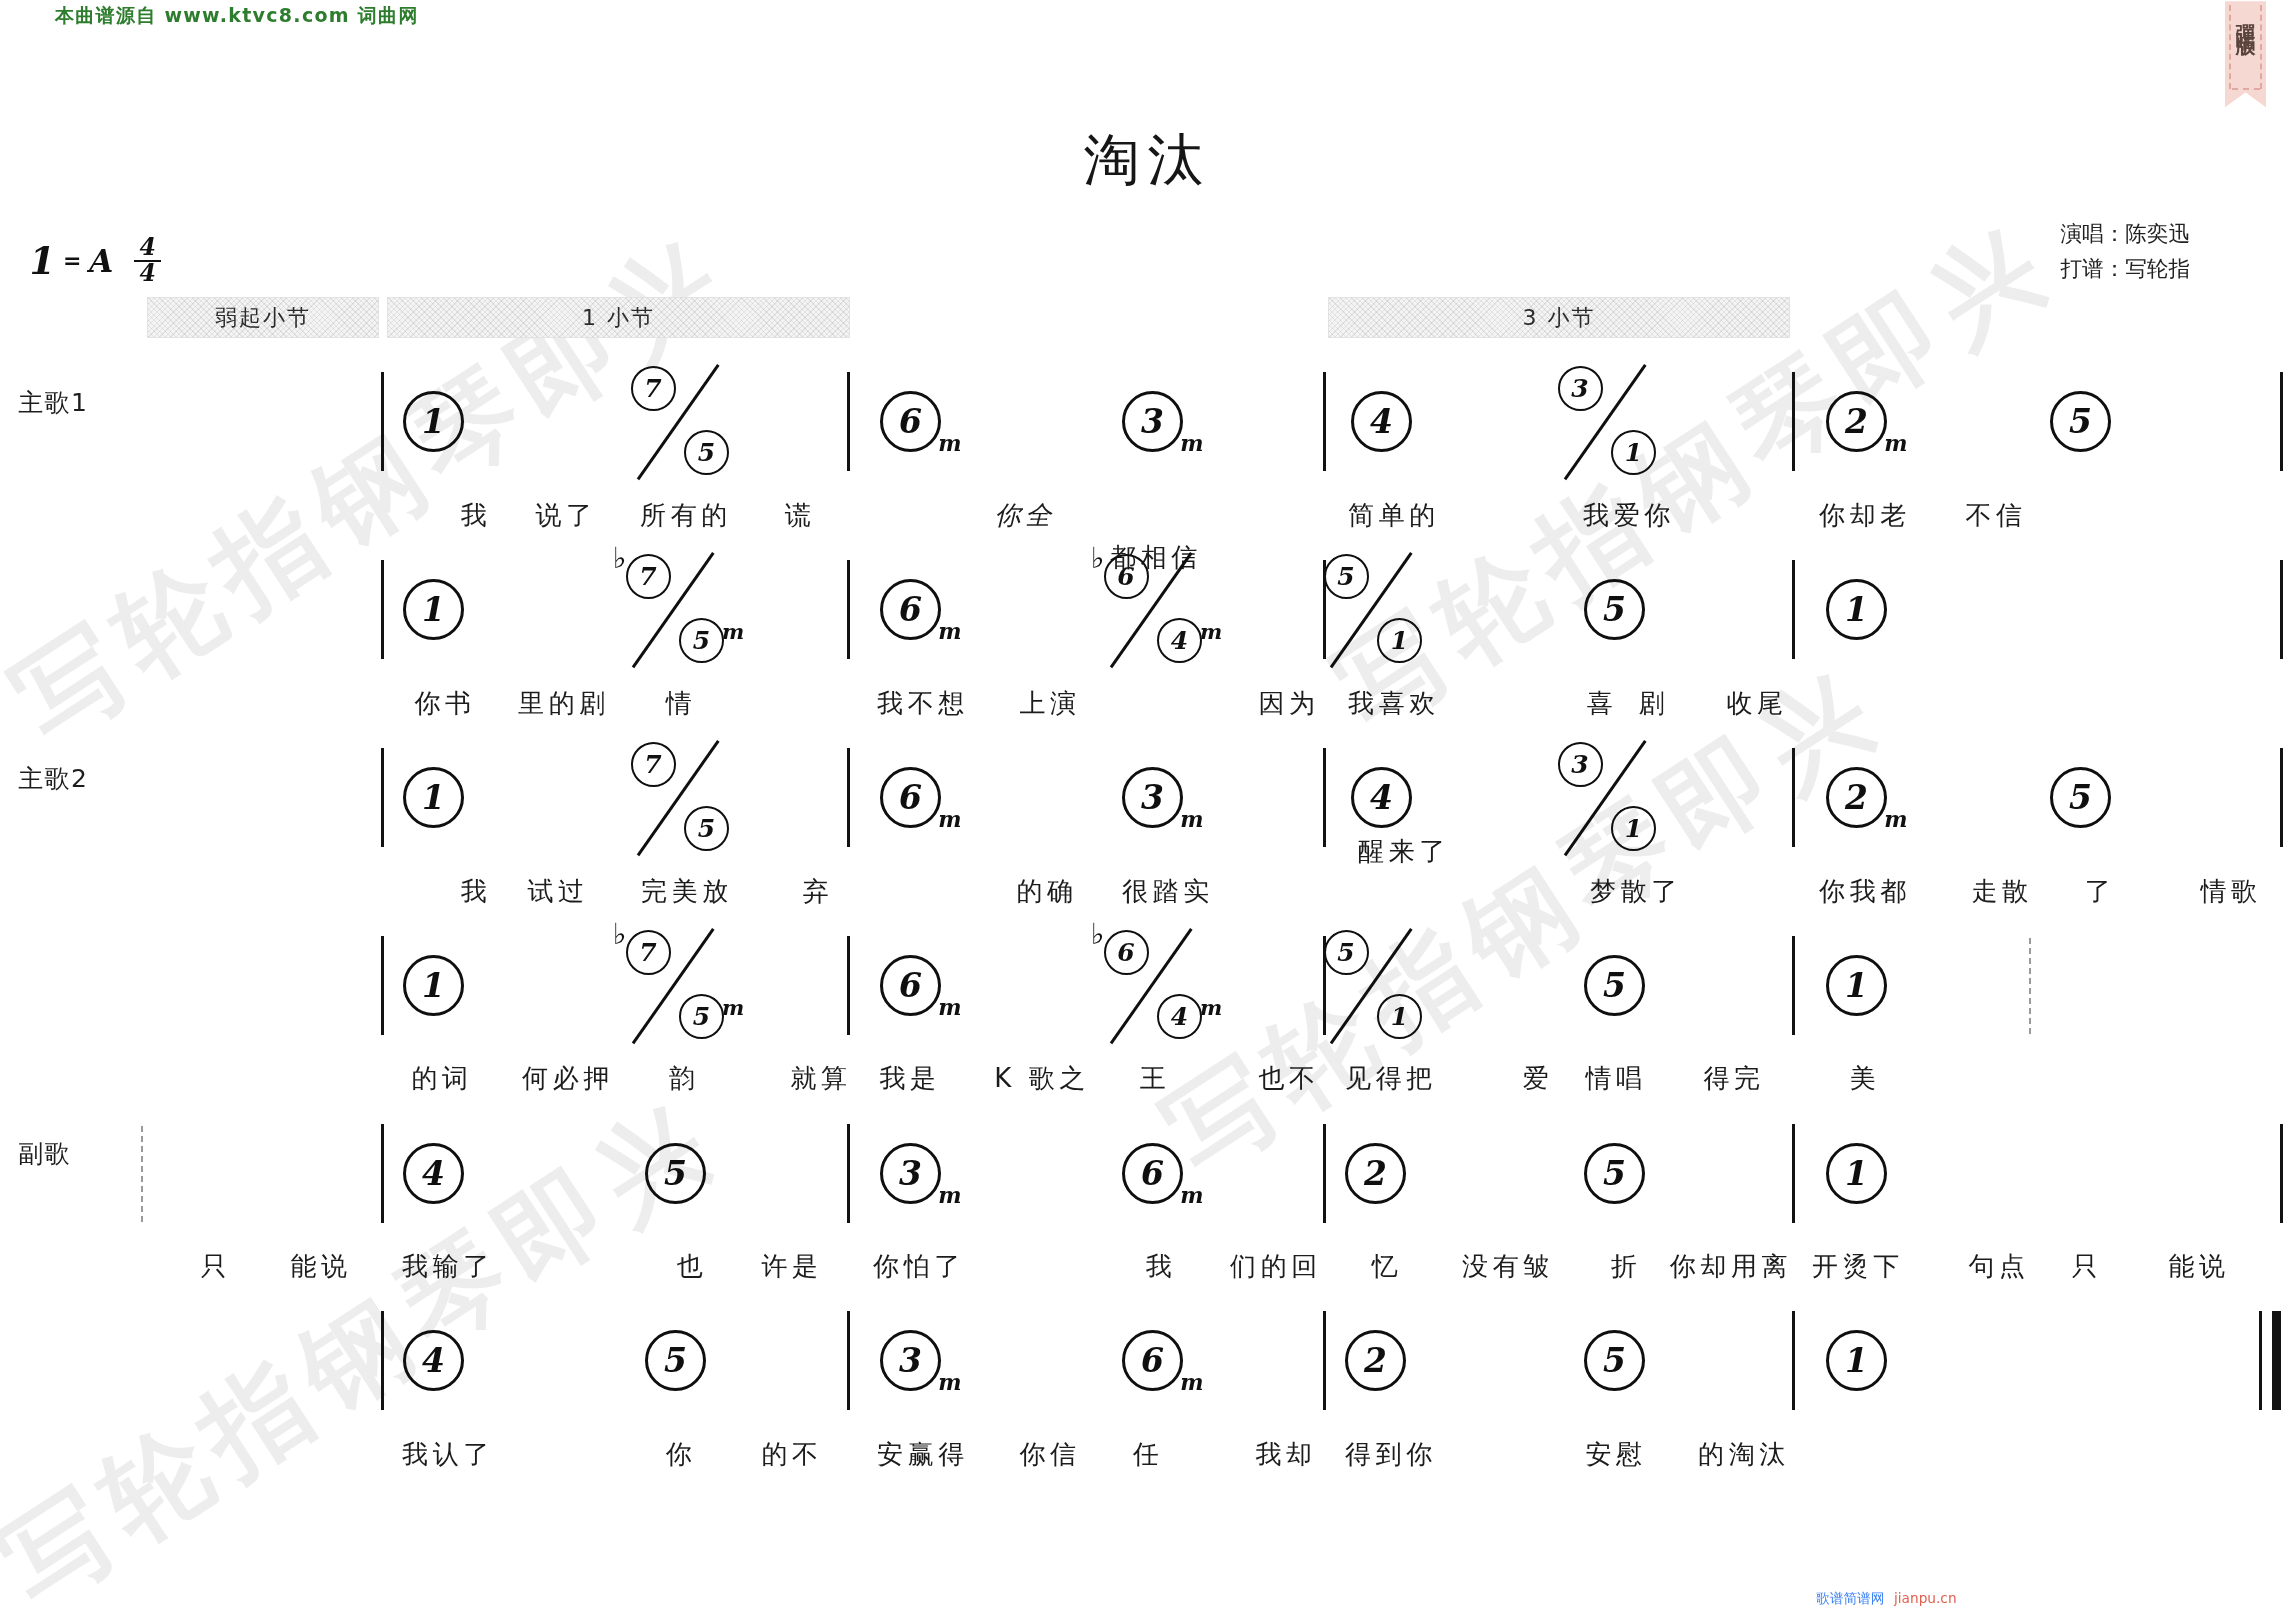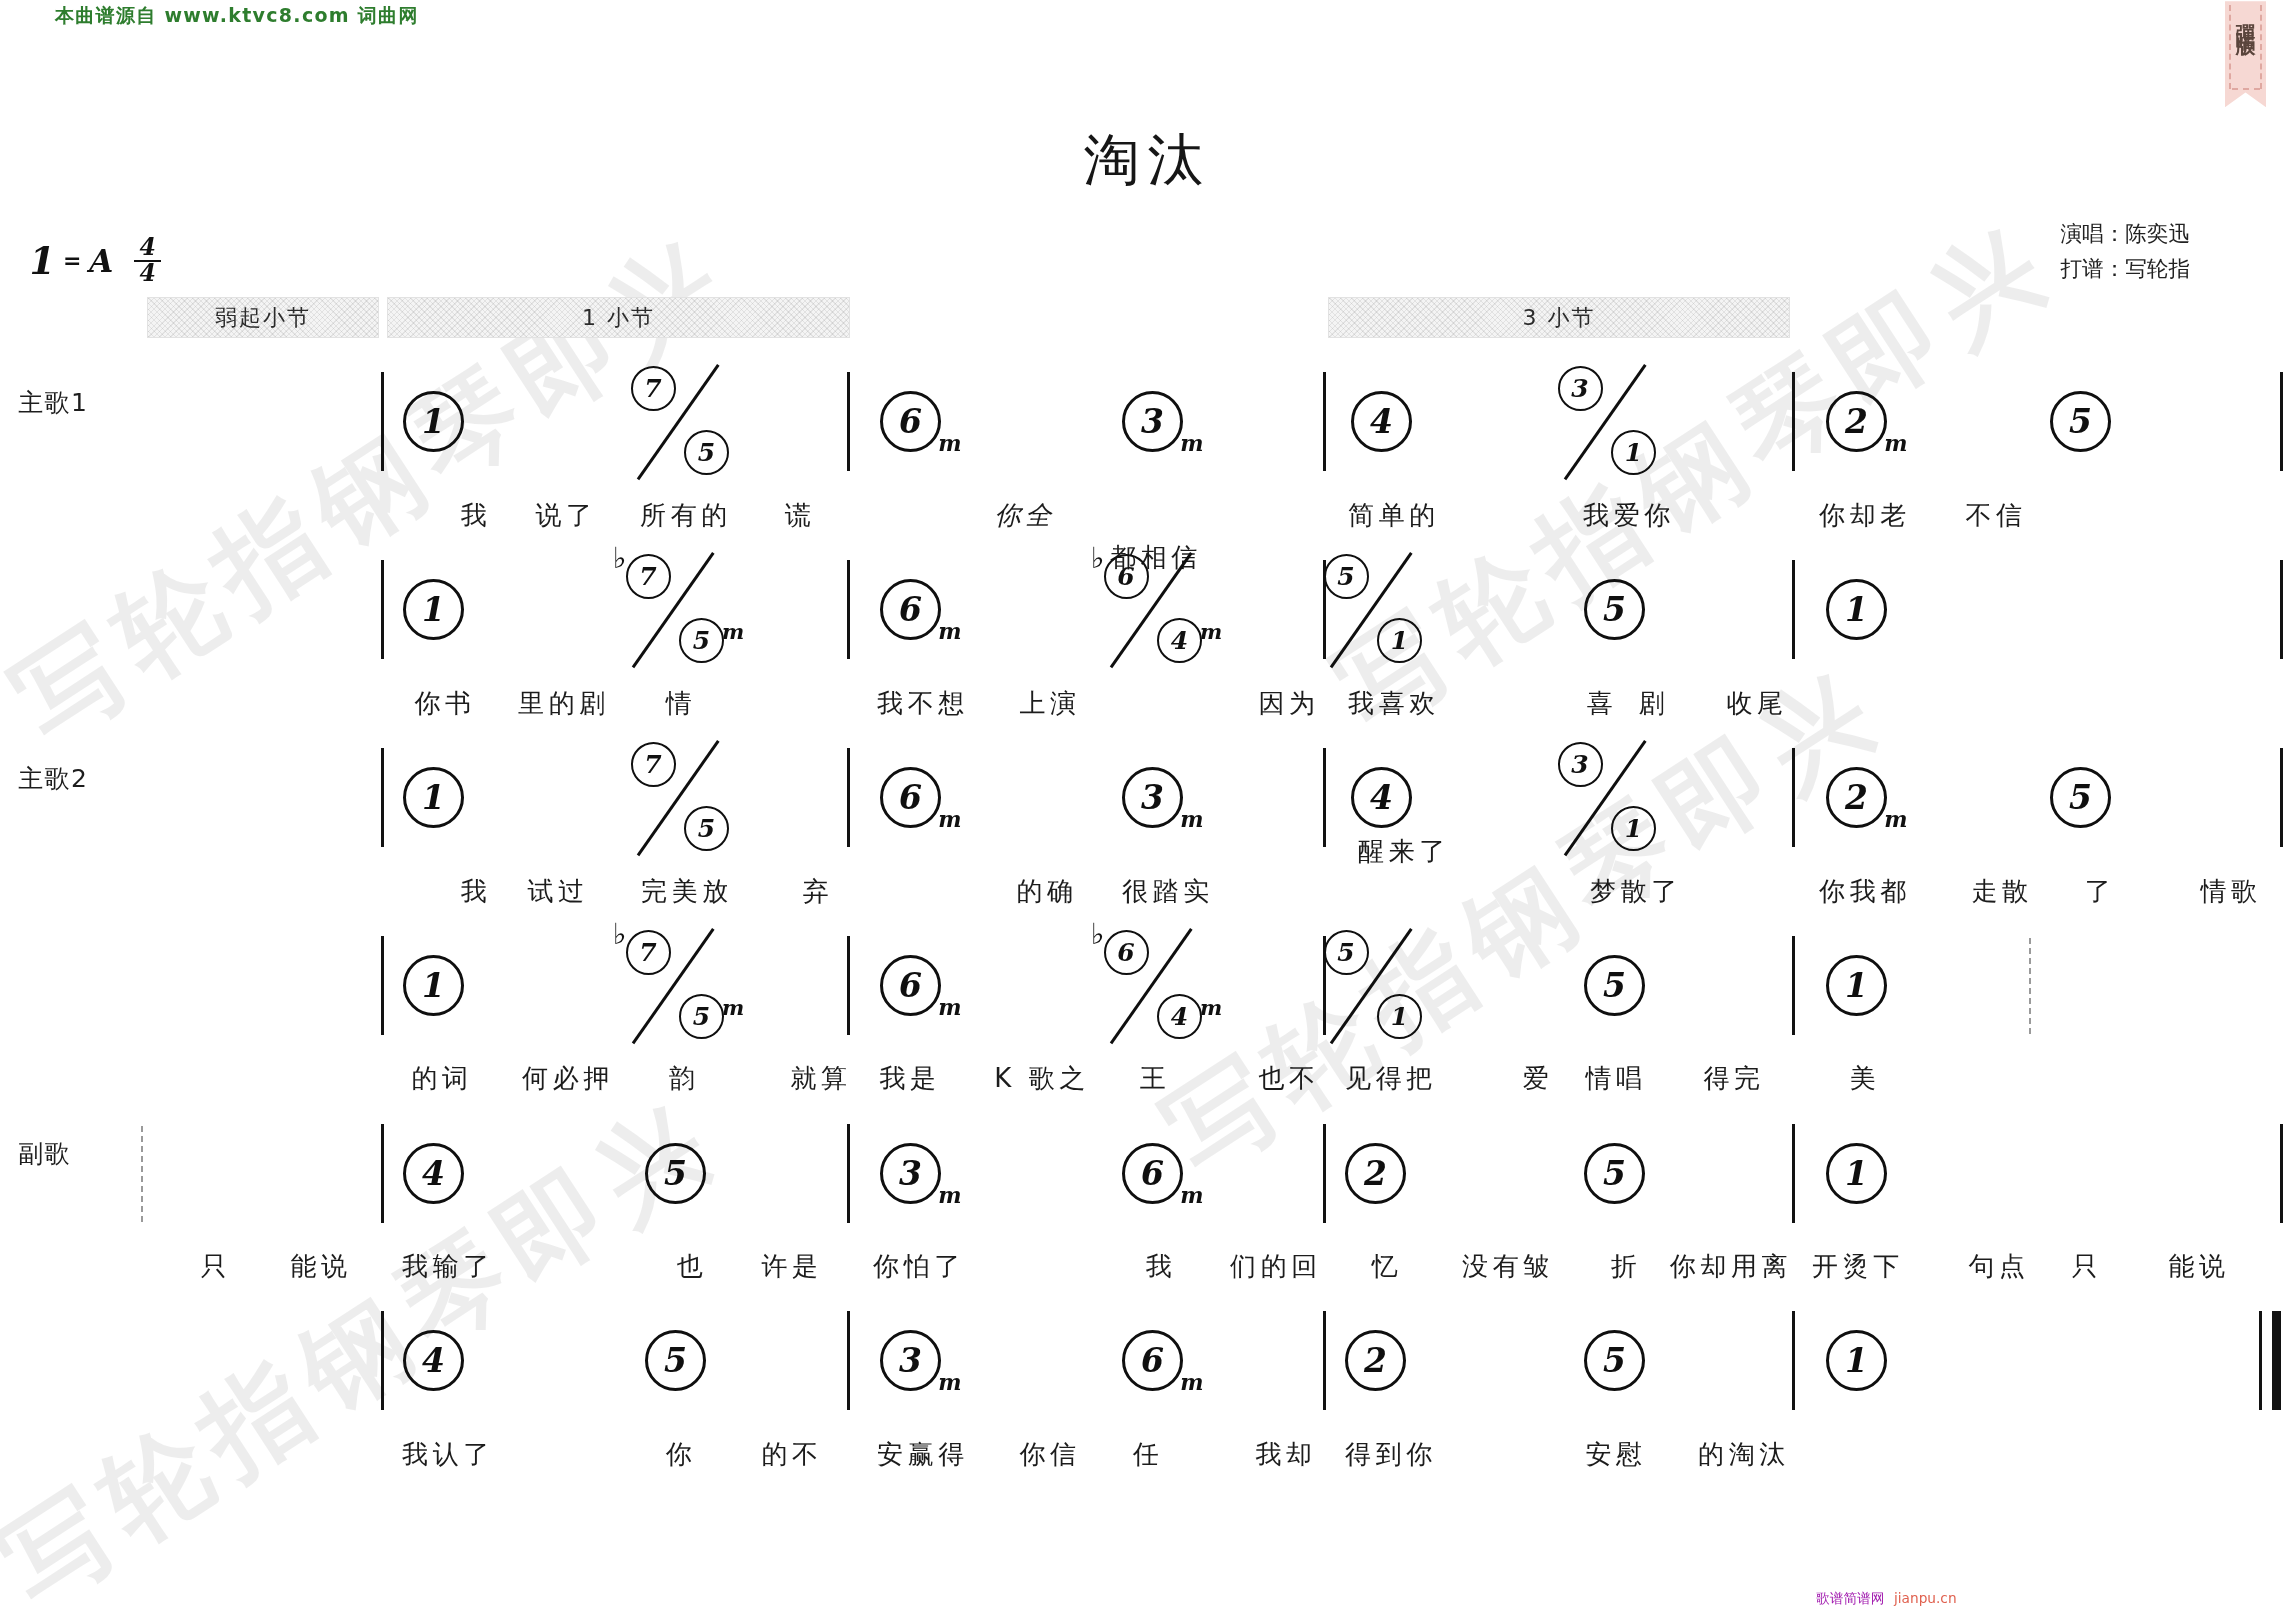--- a/index.html
+++ b/index.html
@@ -60,21 +60,21 @@
   .sbot{left:62px;top:64px;}
   .sline{position:absolute;left:50%;top:50%;width:2.6px;height:140px;background:#0f0f0f;
     transform:translate(-50%,-50%) rotate(35deg);}
   .flat{position:absolute;left:-3.9px;top:-13px;font-size:29px;font-weight:bold;}
   .smsub{position:absolute;left:105px;top:65px;font:italic bold 21px "DejaVu Serif",serif;}
   
   .lyr{position:absolute;transform:translateX(-50%);font-size:26px;letter-spacing:4.6px;
     color:#1c1c1c;white-space:nowrap;}
   
   .footer{left:1816px;top:1590px;font-size:13.7px;white-space:nowrap;}
-  .footer .f1{color:#a21caf;}
+  .footer .f1{color:#3b82f6;}
   .footer .f2{color:#e0614f;margin-left:5.2px;}
 </style>
 </head>
 <body>
 
 <div class="sheet" id="sheet">
 
   <div class="abs src-note">本曲谱源自 www.ktvc8.com 词曲网</div>
 
   <div class="abs ribbon">

